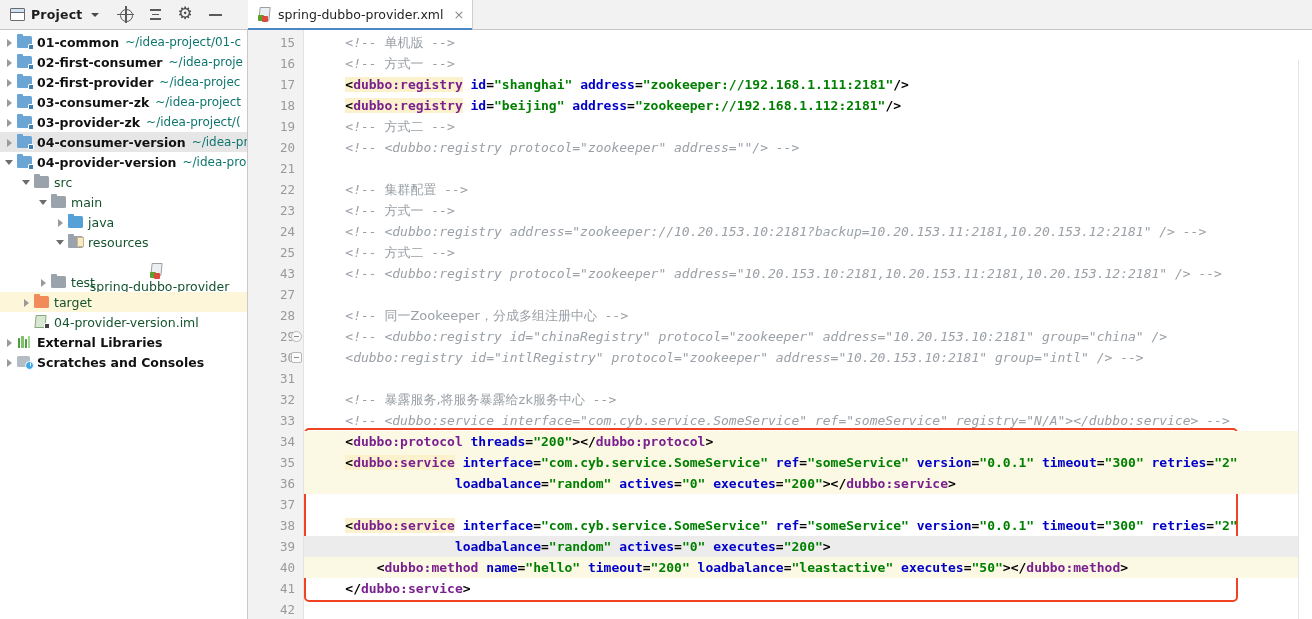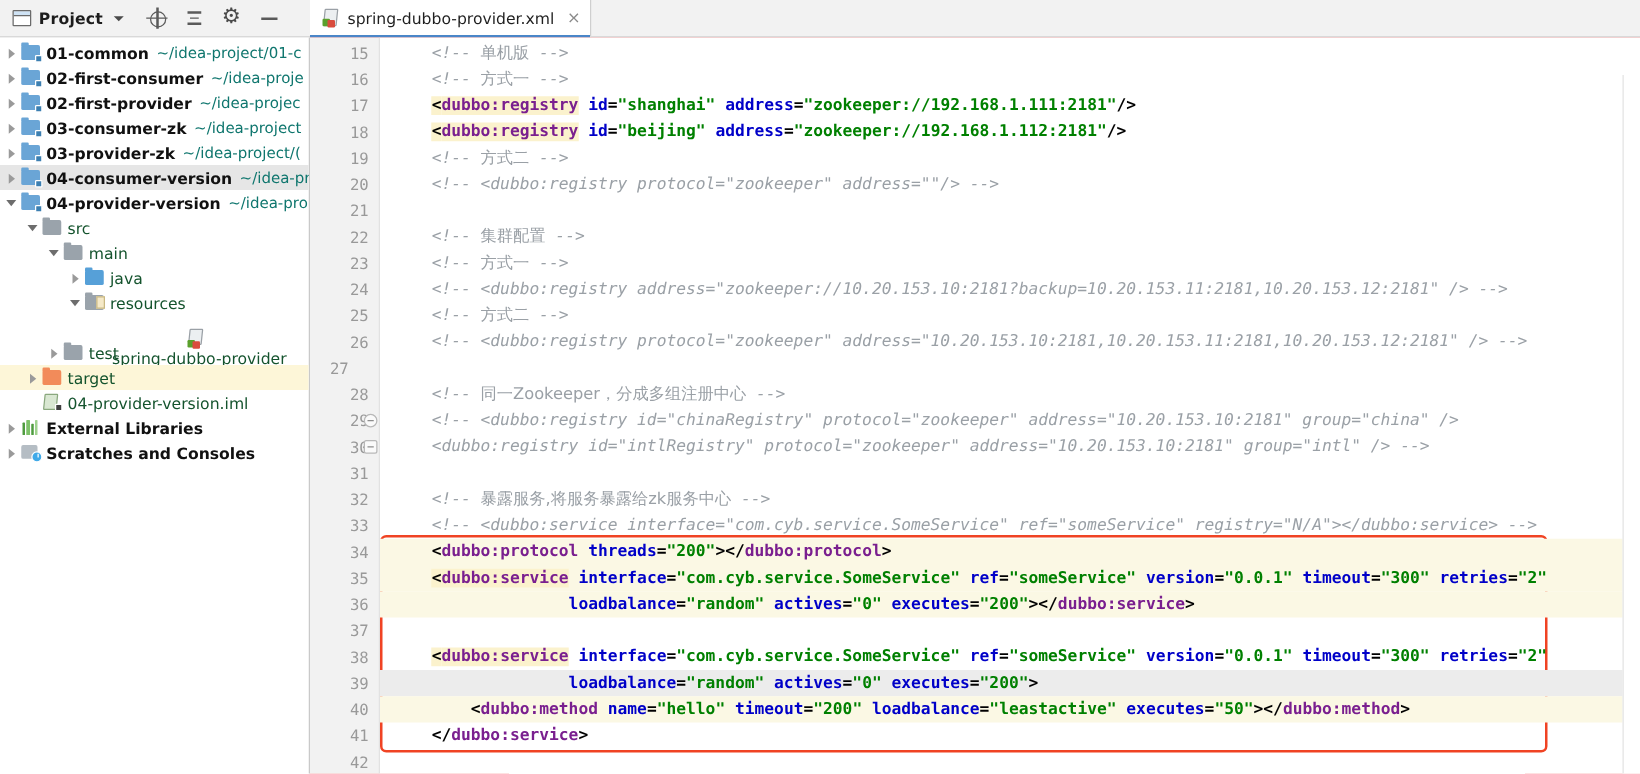--- a/index.html
+++ b/index.html
@@ -155,21 +155,21 @@
   
   .i-scr .f{position:absolute;left:0;top:1px;width:13px;height:11px;background:#b5bdc4;border-radius:1.5px;}
   .i-scr .c{position:absolute;right:-1px;bottom:-1px;width:9px;height:9px;border-radius:50%;background:#3fa9e8;border:1.3px solid #fff;}
   .i-scr .c::after{content:"";position:absolute;left:3.5px;top:1.4px;width:1.2px;height:3px;background:#fff;}
 
   .name{font-weight:700;color:#111;}
   .name.plain{font-weight:400;color:#14532d;}
   .path{color:#0f766e;margin-left:6px;font-size:12px;font-weight:400;}
 
   
-  .editor{flex:1;position:relative;background:#fca5a5;display:flex;min-width:0;overflow:hidden;}
+  .editor{flex:1;position:relative;background:#e5e5e5;display:flex;min-width:0;overflow:hidden;}
   .gutter{
     width:56px;flex:0 0 56px;background:#f2f2f2;border-right:1px solid #e2e2e2;
     position:relative;
   }
   .gutter-line{
     position:absolute;left:0;width:56px;height:21px;display:flex;align-items:center;
     justify-content:flex-end;
   }
   .lnum{
     font-family:"DejaVu Sans Mono", monospace;font-size:12.5px;color:#999999;
@@ -427,23 +427,23 @@
           <div class="gutter-line" style="top: 170px;">
             <span class="lnum">23</span>
           </div>
           <div class="gutter-line" style="top: 191px;">
             <span class="lnum">24</span>
           </div>
           <div class="gutter-line" style="top: 212px;">
             <span class="lnum">25</span>
           </div>
           <div class="gutter-line" style="top: 233px;">
-            <span class="lnum">26</span>
-          </div>
-          <div class="gutter-line" style="top: 254px; justify-content: center;">
+            <span class="lnum">43</span>
+          </div>
+          <div class="gutter-line" style="top: 254px;">
             <span class="lnum">27</span>
           </div>
           <div class="gutter-line" style="top: 275px;">
             <span class="lnum">28</span>
           </div>
           <div class="gutter-line" style="top: 296px;">
             <span class="lnum">29</span>
             <span class="fold round"></span>
           </div>
           <div class="gutter-line" style="top: 317px;">

